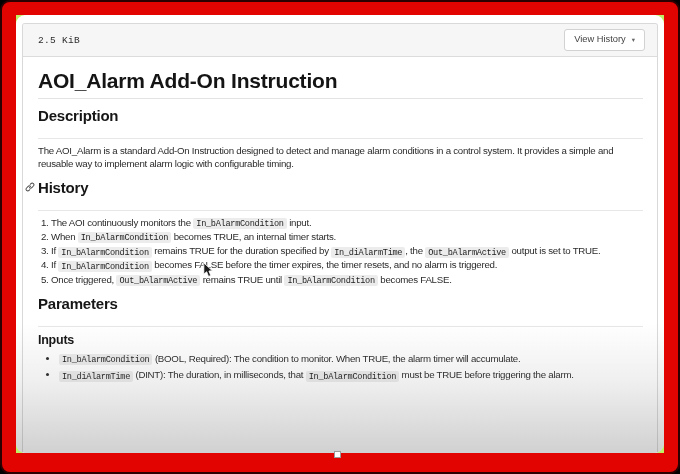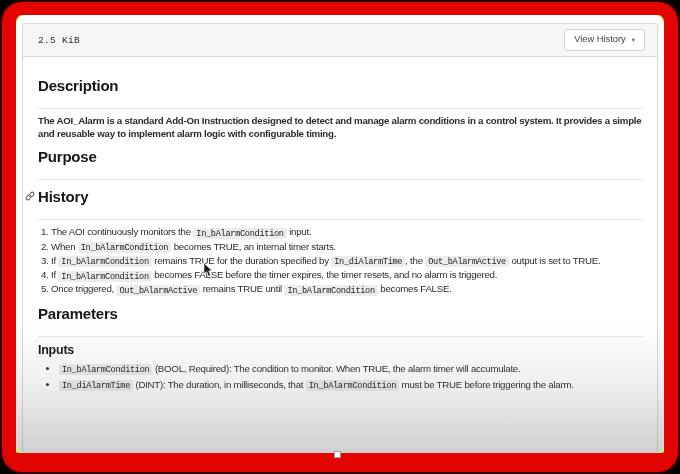--- a/index.html
+++ b/index.html
@@ -4,21 +4,21 @@
 <style>
   * { margin:0; padding:0; box-sizing:border-box; }
   html,body { width:680px; height:474px; background:#000; font-family:"Liberation Sans", sans-serif; }
 
   .canvas { position:relative; width:680px; height:474px; background:#000; overflow:hidden; }
 
   .frame {
     position:absolute; inset:2px;
     border-style:solid; border-color:#e10400;
     border-width:13px 14px 19px 14px;
-    border-radius:20px;
+    border-radius:8px;
     background:#bef264;
     box-shadow:0 0 0 2px rgba(80,0,0,.55), 0 4px 10px rgba(0,0,0,.65);
   }
   .page { position:absolute; inset:0; background:#fff; border-radius:9px; overflow:hidden; }
 
   .filebox {
     position:absolute; top:8px; left:6px; right:6px; bottom:0;
     background:#fff;
     border:1px solid #d9d9d9; border-bottom:none;
     border-radius:3px 3px 0 0;
@@ -46,21 +46,21 @@
   .doc h1 {
     font-size:21px; line-height:1.15; letter-spacing:-0.2px; color:#141414;
     padding-bottom:5px; border-bottom:1px solid #e3e3e3; margin-bottom:6px; font-weight:700;
   }
   .doc h2 {
     font-size:15px; line-height:1.2; letter-spacing:-0.2px; color:#161616;
     margin-top:8px; padding-bottom:13px; border-bottom:1px solid #e7e7e7; margin-bottom:6px;
     font-weight:700; position:relative;
   }
   .doc h3 { font-size:12.5px; line-height:1.2; color:#161616; margin-top:6px; margin-bottom:5px; font-weight:700; }
-  .doc p { margin:0 0 7px 0;font-weight:bold; }
+  .doc p { margin:0 0 7px 0; }
   .doc ol { margin:0 0 7px 0; padding-left:13px; }
   .doc ol li { margin:1px 0; }
   .doc ul { margin:0; padding-left:21px; list-style:disc; }
   .doc ul li { margin-top:3px; }
   .doc ul li:first-child { margin-top:0; }
   .doc code {
     font-family:"Liberation Mono", monospace; font-size:8.6px; letter-spacing:-0.3px;
     background:#ececec; color:#1d1d1d; padding:0.5px 3px; border-radius:2px; white-space:nowrap;
   }
 
@@ -94,25 +94,25 @@
           <span class="filesize">2.5 KiB</span>
           <div class="btns">
             <button class="btn">
               <span>View History</span>
               <span class="caret">▾</span>
             </button>
           </div>
         </div>
 
         <div class="doc">
+          <h1>AOI_Alarm Add-On Instruction</h1>
 
           <h2>Description</h2>
           <p>The AOI_Alarm is a standard Add-On Instruction designed to detect and manage alarm conditions in a control system. It provides a simple and reusable way to implement alarm logic with configurable timing.</p>
 
-          <h2>Purpose</h2>
 
           <h2>
             <span class="anchor-icon">
               <svg viewBox="0 0 16 16" fill="currentColor" aria-hidden="true">
                 <path d="M7.775 3.275a.75.75 0 0 0 1.06 1.06l1.25-1.25a2 2 0 1 1 2.83 2.83l-2.5 2.5a2 2 0 0 1-2.83 0 .75.75 0 0 0-1.06 1.06 3.5 3.5 0 0 0 4.95 0l2.5-2.5a3.5 3.5 0 0 0-4.95-4.95l-1.25 1.25Zm-4.69 9.64a2 2 0 0 1 0-2.83l2.5-2.5a2 2 0 0 1 2.83 0 .75.75 0 0 0 1.06-1.06 3.5 3.5 0 0 0-4.95 0l-2.5 2.5a3.5 3.5 0 0 0 4.95 4.95l1.25-1.25a.75.75 0 0 0-1.06-1.06l-1.25 1.25a2 2 0 0 1-2.83 0Z"></path>
               </svg>
             </span>
             <span>History</span>
           </h2>
           <ol>

